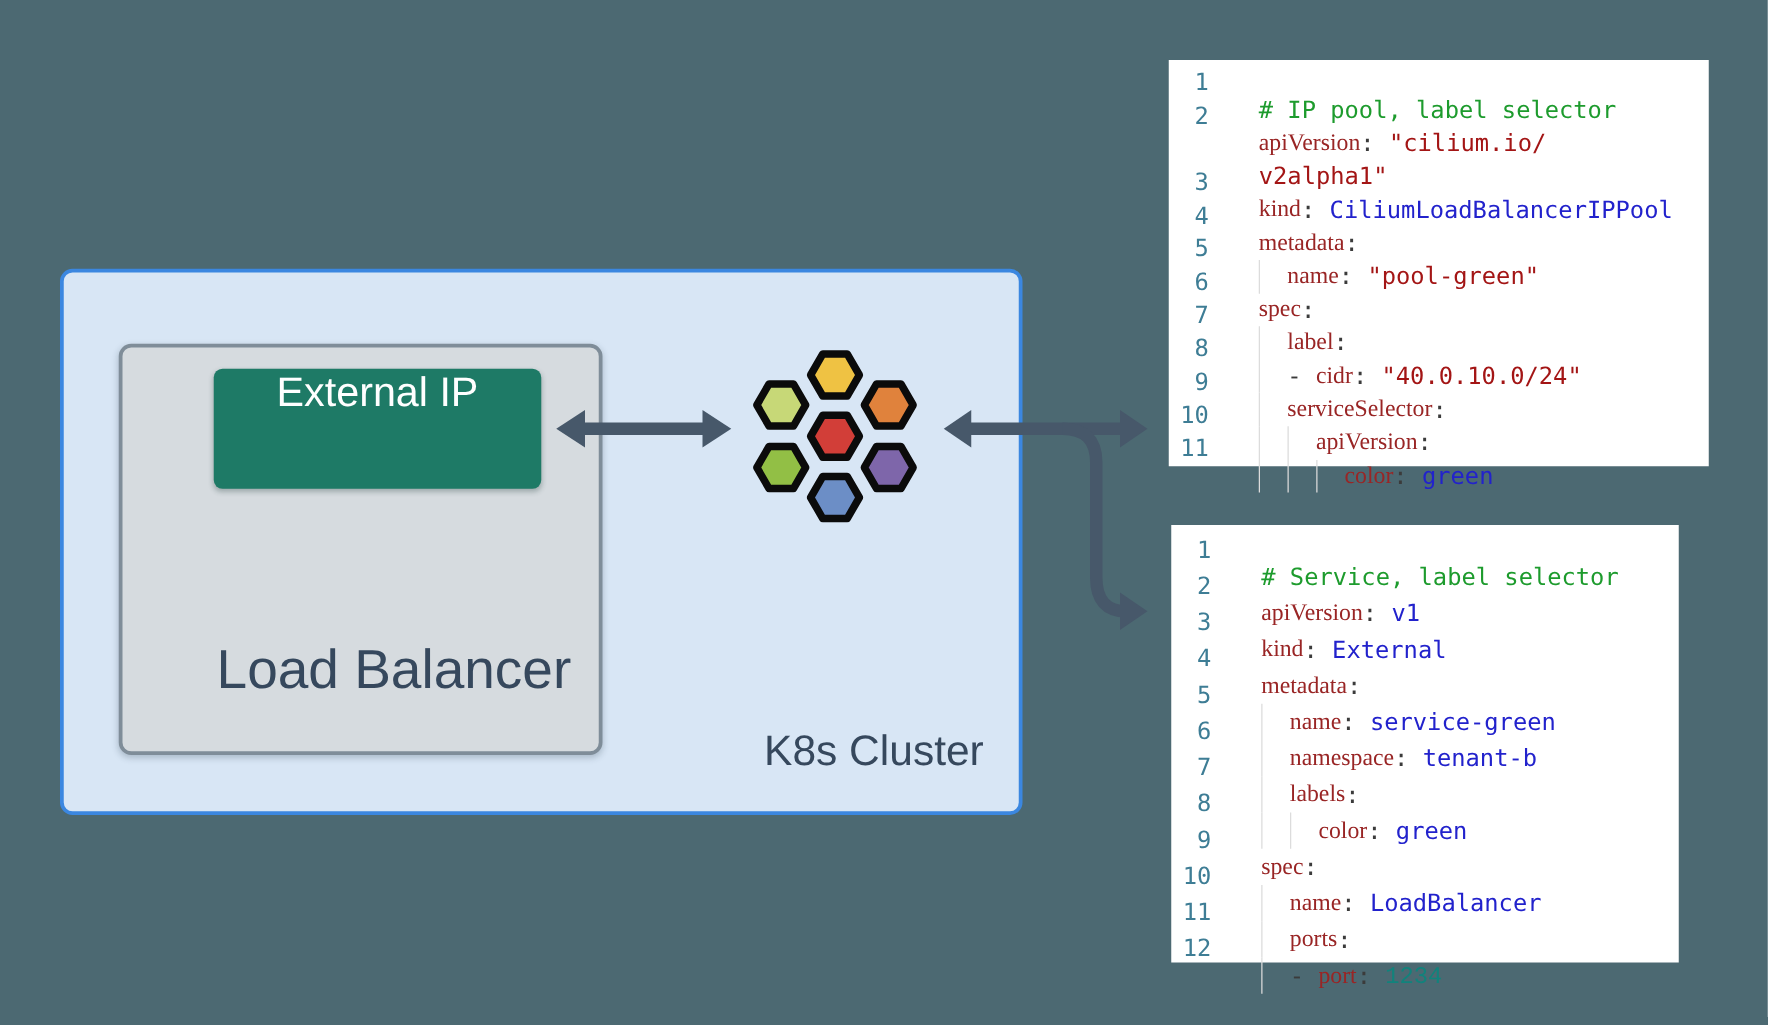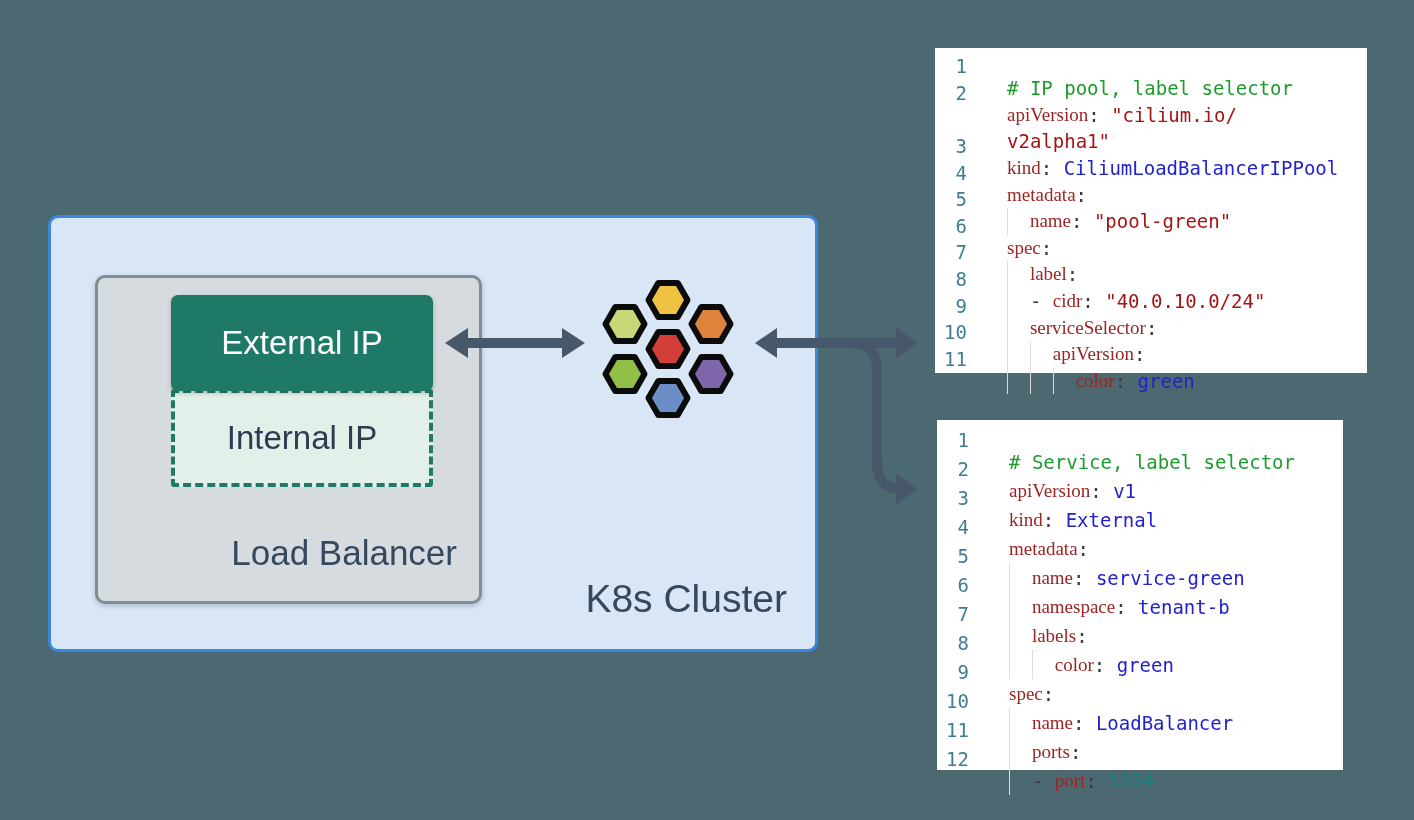--- a/index.html
+++ b/index.html
@@ -21,41 +21,41 @@
     position:absolute;left:44px;top:57px;width:387px;height:329px;
     background:var(--lb-fill);
     border:3px solid var(--lb-border);
     border-radius:10px;box-sizing:border-box;
     box-shadow:0 2px 5px rgba(40,60,75,.25);
   }
   .ext-ip{
     position:absolute;left:73px;top:17px;width:262px;height:96px;
     background:var(--external-fill);
     border-radius:7px;
-    display:flex;align-items:center;justify-content:center;
+    display:flex;align-items:flex-start;justify-content:center;
     color:var(--external-text);font-size:33px;
     box-shadow:0 2px 4px rgba(30,60,55,.3);
     z-index:2;
   }
   .int-ip{
     position:absolute;left:73px;top:111px;width:262px;height:98px;
     background:var(--internal-fill);
     border:4px dashed var(--internal-border);
     border-radius:3px;box-sizing:border-box;
     display:flex;align-items:center;justify-content:center;
     color:var(--internal-text);font-size:33px;
     z-index:1;
   }
   .lb-label{
-    position:absolute;right:22px;bottom:28px;
-    color:var(--label-text);font-size:35px;white-space:nowrap;
+    position:absolute;right:22px;bottom:40px;
+    color:var(--label-text);font-size:44px;white-space:nowrap;
   }
   .cluster-label{
     position:absolute;right:28px;bottom:28px;
-    color:var(--label-text);font-size:39px;white-space:nowrap;
+    color:var(--label-text);font-size:34px;white-space:nowrap;
   }
   
   .overlay{position:absolute;left:0;top:0;width:1414px;height:820px;pointer-events:none;}
   .arrow-shape{fill:var(--arrow);}
   .arrow-line{stroke:var(--arrow);stroke-width:10;fill:none;}
   
   .code-block{
     position:absolute;background:var(--code-bg);
     font-family:"DejaVu Sans Mono", monospace;font-size:19px;
     box-sizing:border-box;padding-top:5px;
@@ -84,23 +84,20 @@
 </style>
 </head>
 <body>
 
 <div class="canvas">
 
   <div class="cluster-box">
     <div class="lb-box">
       <div class="ext-ip">
         <span>External IP</span>
-      </div>
-      <div class="int-ip">
-        <span>Internal IP</span>
       </div>
       <div class="lb-label">Load Balancer</div>
     </div>
     <div class="cluster-label">K8s Cluster</div>
   </div>
 
   <svg class="overlay" viewBox="0 0 1414 820">
 
     <g>
       <line class="arrow-line" x1="464" y1="343" x2="566" y2="343"></line>

